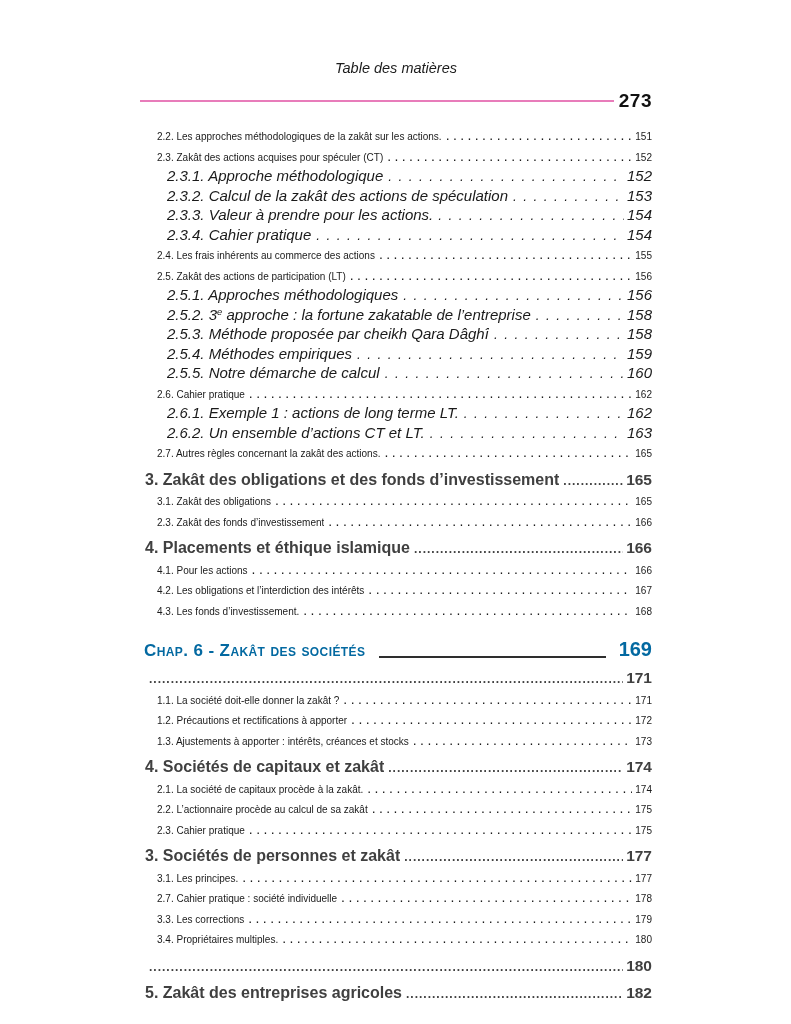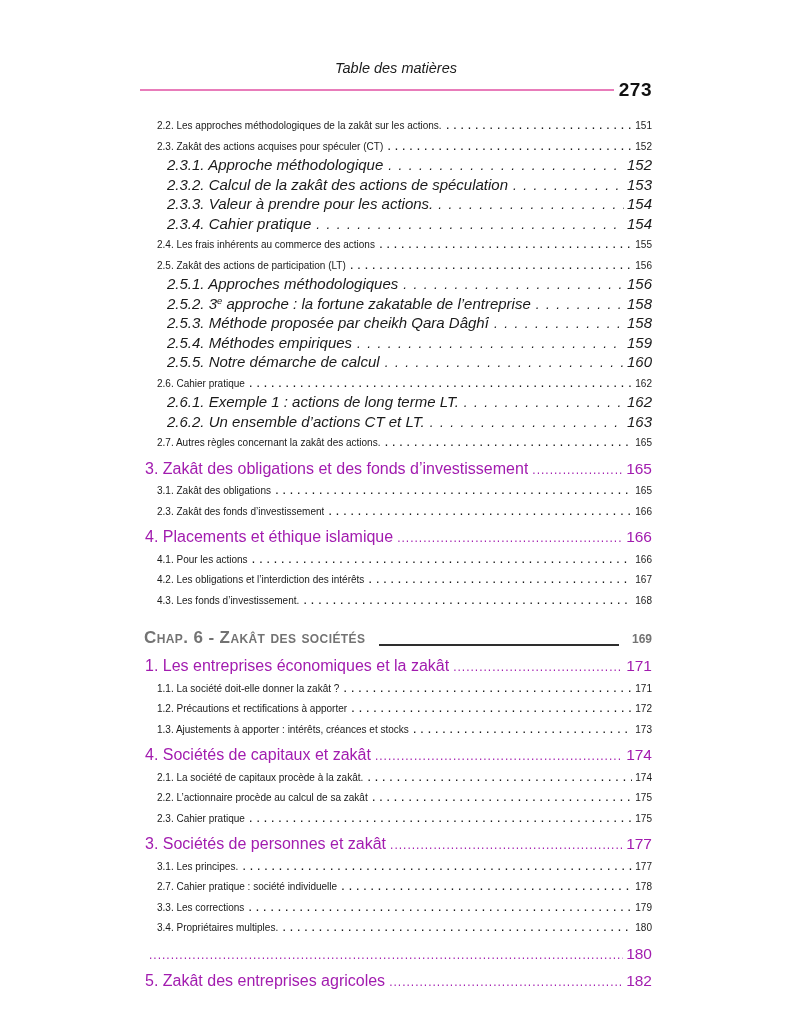--- a/index.html
+++ b/index.html
@@ -25,21 +25,21 @@
   
   .rh-title {
     text-align: center;
     font-style: italic;
     font-size: 14.5px;
     color: #1c1c1c;
   }
   .rh-rule-row {
     display: flex;
     align-items: center;
-    margin-top: 3px;
+    margin-top: 14px;
   }
   .rule {
     flex: 1 1 auto;
     height: 2px;
     background: #e87cba;
   }
   .folio {
     font-weight: 700;
     font-size: 19px;
     color: #111111;
@@ -85,49 +85,49 @@
     line-height: 18.5px;
     padding-left: 27px;
     font-style: italic;
   }
   .l3 .leader { padding: 0 3px 0 5px; }
   .l3 .leader::after { letter-spacing: 6.5px; font-size: 13.5px; }
   
   .h1 {
     font-size: 16px;
     line-height: 19.5px;
-    font-weight: 400;
-    color: #a21caf;
+    font-weight: 700;
+    color: #404040;
     margin-top: 6px;
     padding-left: 5px;
   }
   .h1 .leader { padding: 0 4px; }
   .h1 .leader::after { font-size: 12px; letter-spacing: 1px; }
   .h1 .pagenum { font-size: 15.5px; }
   
   .chapter {
     font-weight: 700;
     font-size: 17px;
     line-height: 22px;
-    color: #737373;
+    color: #0369a1;
     margin-top: 17px;
     margin-bottom: 4px;
     padding-left: 4px;
   }
   .chapter .label {
     font-variant: small-caps;
     letter-spacing: 0.4px;
   }
   .chapter .leader {
     border-bottom: 2px solid #2e2e2e;
     align-self: flex-end;
     margin: 0 10px 4px 14px;
   }
   .chapter .leader::after { content: none; }
-  .chapter .pagenum { font-size: 12px; }
+  .chapter .pagenum { font-size: 20px; }
   .label sup {
     font-size: 0.62em;
     vertical-align: 0.5em;
     line-height: 0;
   }
   .label i { font-style: italic; }
 </style>
 </head>
 <body>
 
@@ -262,21 +262,20 @@
           <span class="label">4.3. Les fonds d’investissement.</span>
           <span class="leader"></span>
           <span class="pagenum">168</span>
         </div>
         <div class="row chapter">
           <span class="label">Chap. 6 - Zakât des sociétés</span>
           <span class="leader"></span>
           <span class="pagenum">169</span>
         </div>
         <div class="row h1">
-          <span class="label">1. Les entreprises économiques et la zakât </span>
           <span class="leader"></span>
           <span class="pagenum">171</span>
         </div>
         <div class="row l2">
           <span class="label">1.1. La société doit-elle donner la zakât ? </span>
           <span class="leader"></span>
           <span class="pagenum">171</span>
         </div>
         <div class="row l2">
           <span class="label">1.2. Précautions et rectifications à apporter </span>

